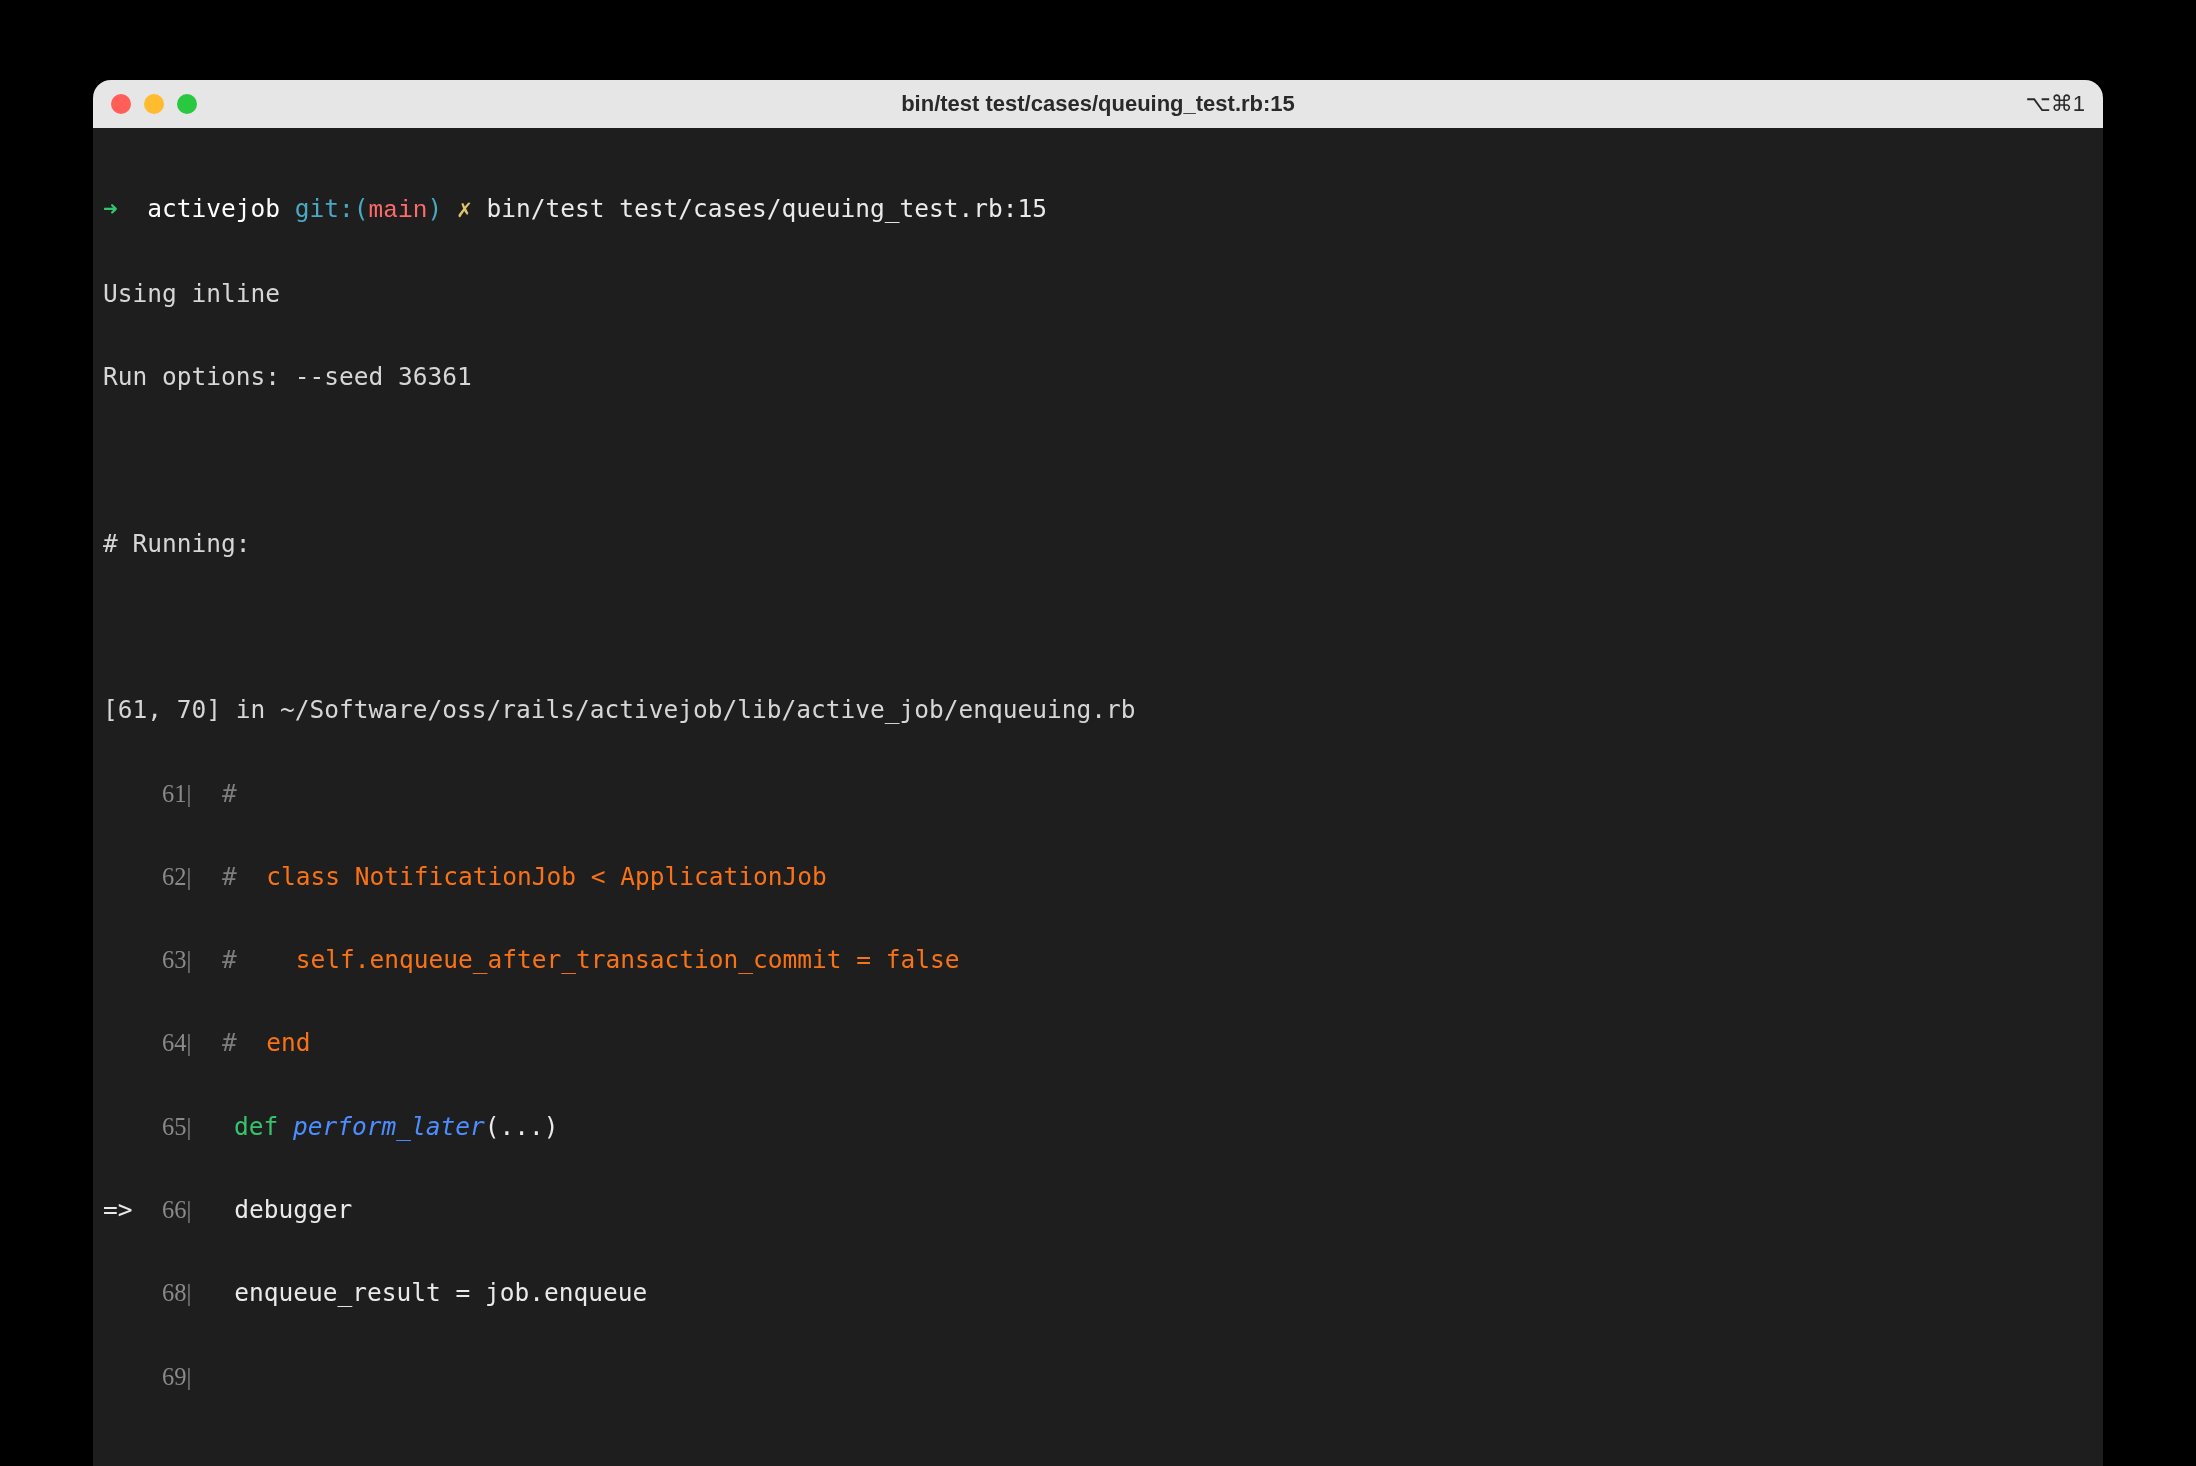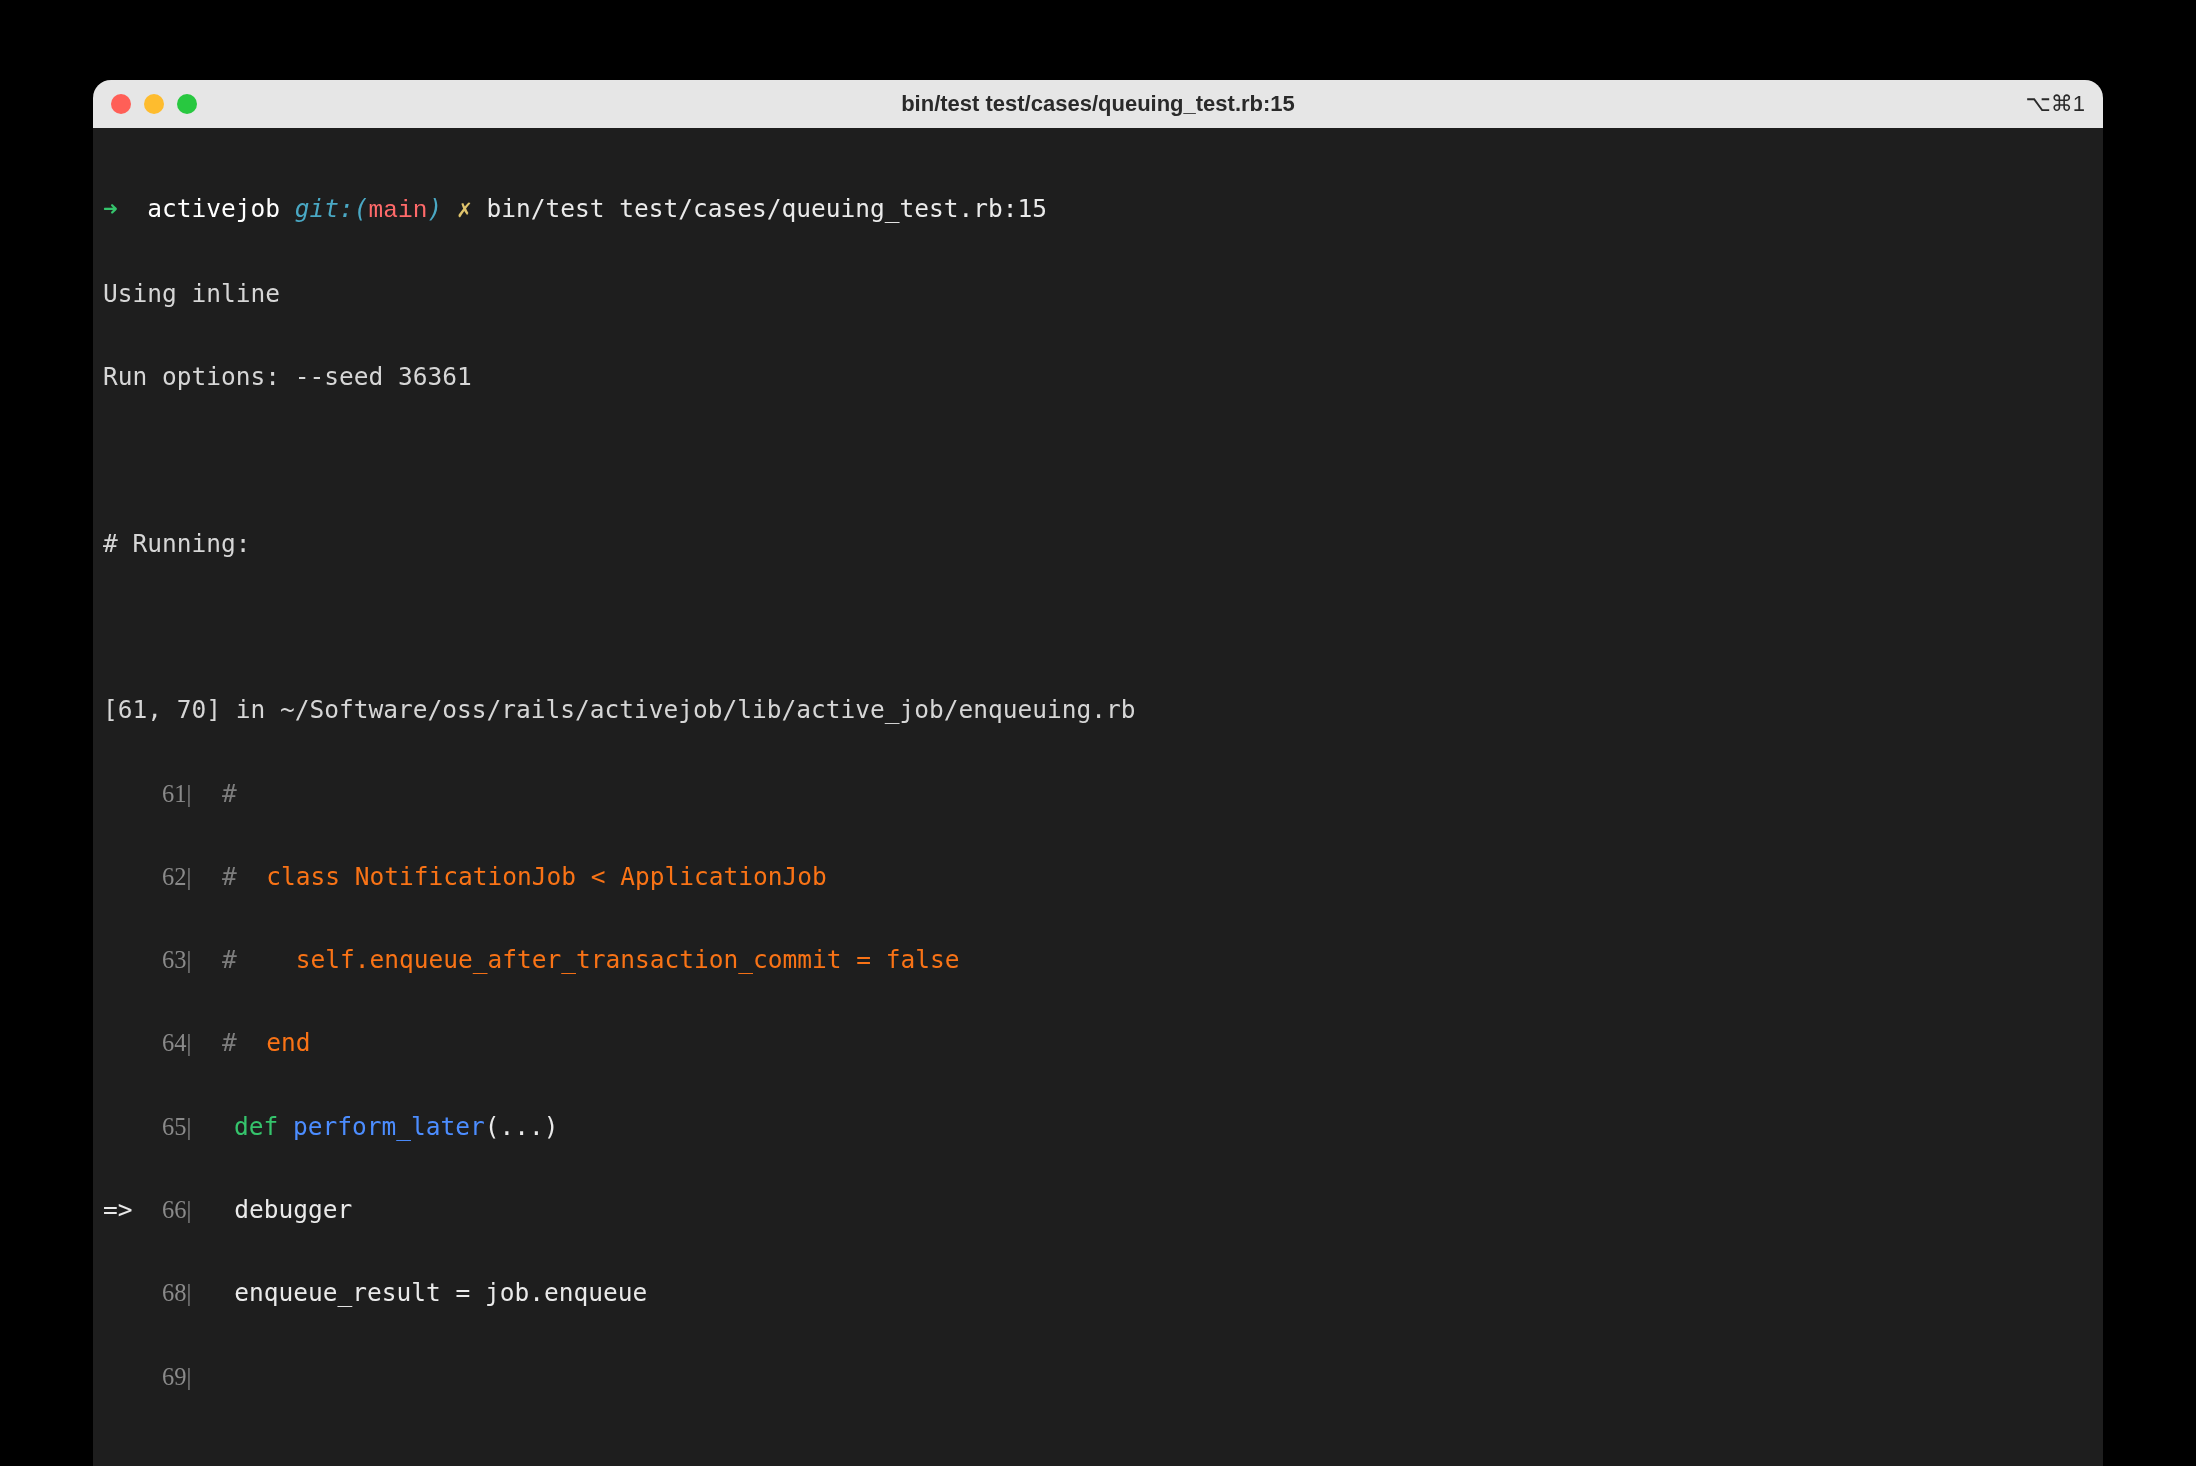--- a/index.html
+++ b/index.html
@@ -67,23 +67,23 @@
     color: #d6d6d6;
     font-family: ui-monospace, "SF Mono", Menlo, Consolas, monospace;
     white-space: pre;
   }
   .terminal .line { white-space: pre; }
   .cyan    { color: #ffffff; }
   .blue    { color: #f97316; }
   .gray    { color: #7d7d7d; }
   .white   { color: #eaeaea; }
   .def-kw  { color: #35c46c; margin-left: 12px; }
-  .meth    { color: #4c8dff; }
+  .meth    { color: #4c8dff; font-style: italic; }
   .prompt-arrow { color: #35c46c; }
-  .paren   { color: #4aa8c4; font-style: italic; }
+  .paren   { color: #4aa8c4; }
   .branch  { color: #ff6a6a; font-family: Liberation Mono, monospace; }
   .star    { color: #e0c46c; }
   .linenum  { color: #8a8a8a; font-family: Liberation Serif, serif; }
 </style>
 </head>
 <body>
 
 <div class="window">
   <div class="titlebar">
     <div class="traffic-lights">

